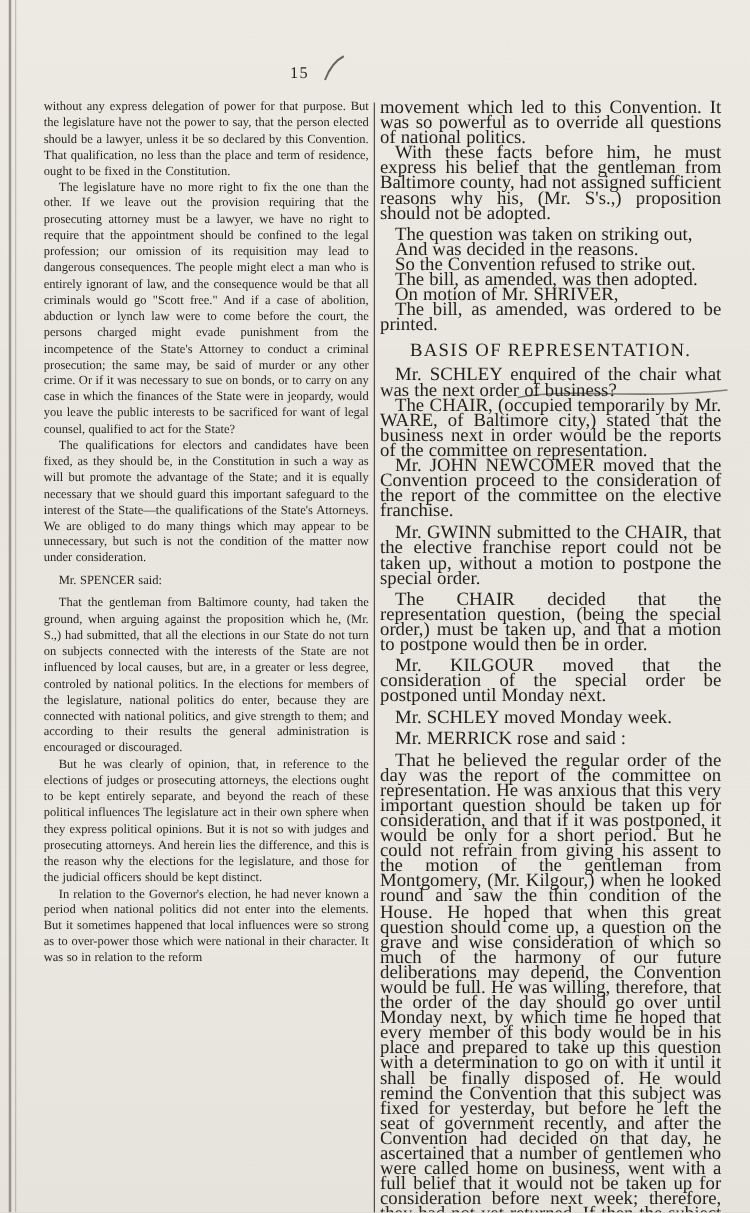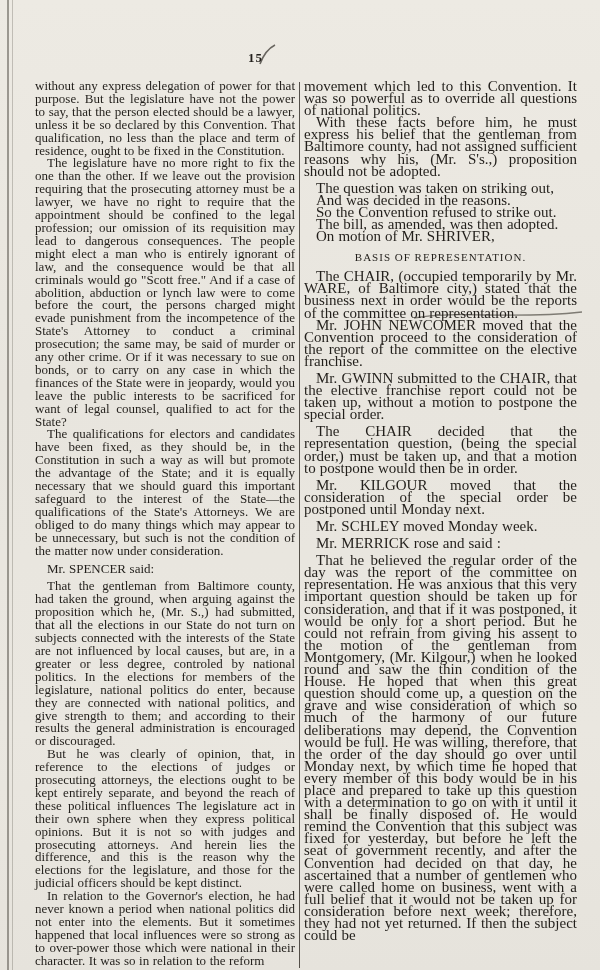--- a/index.html
+++ b/index.html
@@ -9,43 +9,43 @@
     background:#dcd9d3;
   }
   .page{
     position:relative;width:600px;height:970px;overflow:hidden;
     background:linear-gradient(180deg,#edeae3 0%,#e8e5de 40%,#eae7e0 75%,#e6e3dc 100%);
     color:#221f1b;
   }
   .edge-line-1{position:absolute;left:7px;top:0;bottom:0;width:2px;background:#4a453d;opacity:.5;}
   .edge-line-2{position:absolute;left:12px;top:0;bottom:0;width:1px;background:#5a554c;opacity:.3;}
   .page-number{
-    position:absolute;top:50px;left:248px;
-    font-size:13px;font-weight:bold;letter-spacing:1px;
+    position:absolute;top:50px;left:232px;
+    font-size:13px;font-weight:normal;letter-spacing:1px;
   }
   .check-mark{position:absolute;top:44px;left:258px;}
   .pen-stroke{position:absolute;top:308px;left:414px;}
   .columns{
     position:absolute;top:80px;left:35px;width:546px;
     display:flex;align-items:stretch;
   }
   .col{box-sizing:border-box;}
   .col-left{width:260px;}
   .col-right{width:273px;}
   .divider{width:1px;background:#38342e;margin:2px 4px 0 4px;opacity:.85;}
   .col p{
     margin:0;text-align:justify;text-indent:12px;
     word-spacing:0.3px;
   }
-  .col-left p{font-size:13px;line-height:12.9px;}
+  .col-left p{font-size:10px;line-height:12.9px;}
   .col-right p{font-size:15px;line-height:12.1px;}
   .noindent{text-indent:0 !important;}
   .sp{margin-top:5px !important;}
   .section-heading{
-    font-size:11px;font-weight:normal;letter-spacing:1px;
+    font-size:15px;font-weight:normal;letter-spacing:1px;
     text-align:center;margin:10px 0 7px 0;line-height:11px;
   }
 </style>
 </head>
 <body>
 
 <div class="page">
 
   <div class="edge-line-1"></div>
   <div class="edge-line-2"></div>
@@ -75,23 +75,25 @@
     <div class="divider"></div>
 
     <div class="col col-right">
       <p class="noindent">movement which led to this Convention.  It was so powerful as to override all questions of national politics.</p>
       <p>With these facts before him, he must express his belief that the gentleman from Baltimore county, had not assigned sufficient reasons why his, (Mr. S's.,) proposition should not be adopted.</p>
       <p class="sp">The question was taken on striking out,</p>
       <p>And was decided in the reasons.</p>
       <p>So the Convention refused to strike out.</p>
       <p>The bill, as amended, was then adopted.</p>
       <p>On motion of Mr. SHRIVER,</p>
+      <p>The bill, as amended, was ordered to be printed.</p>
 
       <h3 class="section-heading">BASIS OF REPRESENTATION.</h3>
 
+      <p>Mr. SCHLEY enquired of the chair what was the next order of business?</p>
       <p>The CHAIR, (occupied temporarily by Mr. WARE, of Baltimore city,) stated that the business next in order would be the reports of the committee on representation.</p>
       <p>Mr. JOHN NEWCOMER moved that the Convention proceed to the consideration of the report of the committee on the elective franchise.</p>
       <p class="sp">Mr. GWINN submitted to the CHAIR, that the elective franchise report could not be taken up, without a motion to postpone the special order.</p>
       <p class="sp">The CHAIR decided that the representation question, (being the special order,) must be taken up, and that a motion to postpone would then be in order.</p>
       <p class="sp">Mr. KILGOUR moved that the consideration of the special order be postponed until Monday next.</p>
       <p class="sp">Mr. SCHLEY moved Monday week.</p>
       <p class="sp">Mr. MERRICK rose and said :</p>
       <p class="sp">That he believed the regular order of the day was the report of the committee on representation.  He was anxious that this very important question should be taken up for consideration, and that if it was postponed, it would be only for a short period.  But he could not refrain from giving his assent to the motion of the gentleman from Montgomery, (Mr. Kilgour,) when he looked round and saw the thin condition of the House.  He hoped that when this great question should come up, a question on the grave and wise consideration of which so much of the harmony of our future deliberations may depend, the Convention would be full.  He was willing, therefore, that the order of the day should go over until Monday next, by which time he hoped that every member of this body would be in his place and prepared to take up this question with a determination to go on with it until it shall be finally disposed of.  He would remind the Convention that this subject was fixed for yesterday, but before he left the seat of government recently, and after the Convention had decided on that day, he ascertained that a number of gentlemen who were called home on business, went with a full belief that it would not be taken up for consideration before next week; therefore, they had not yet returned.  If then the subject could be</p>
     </div>
 

